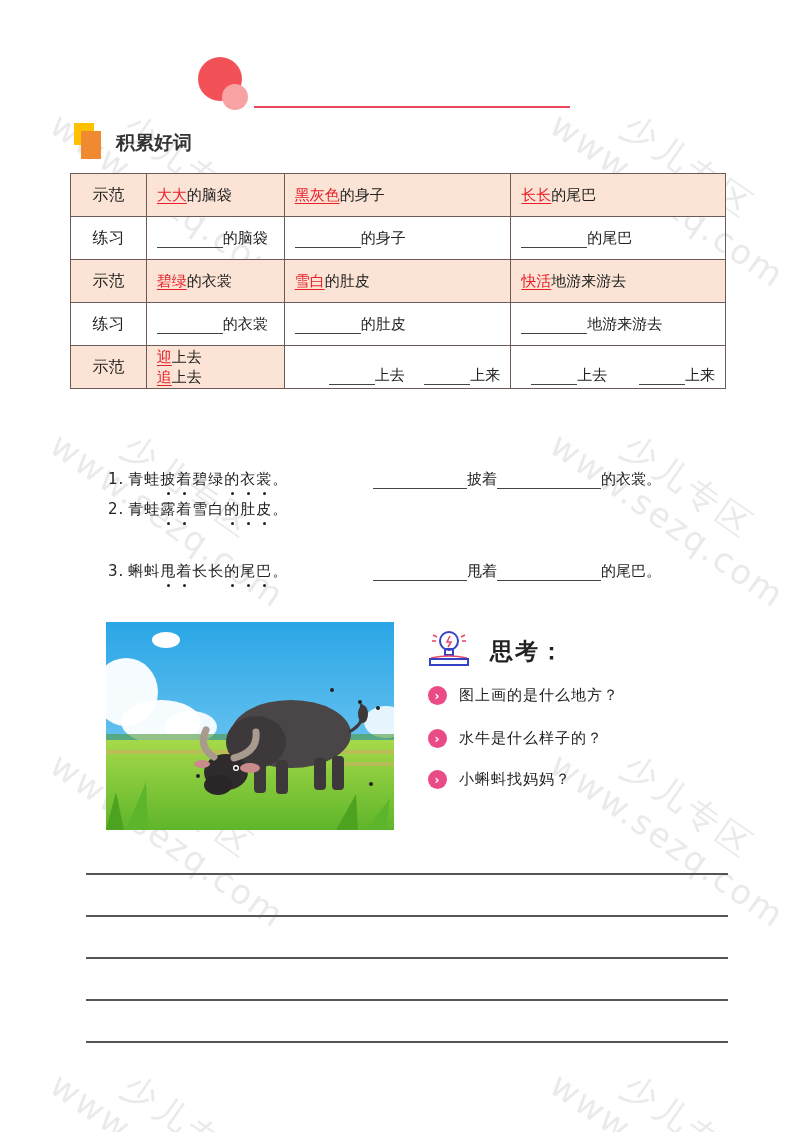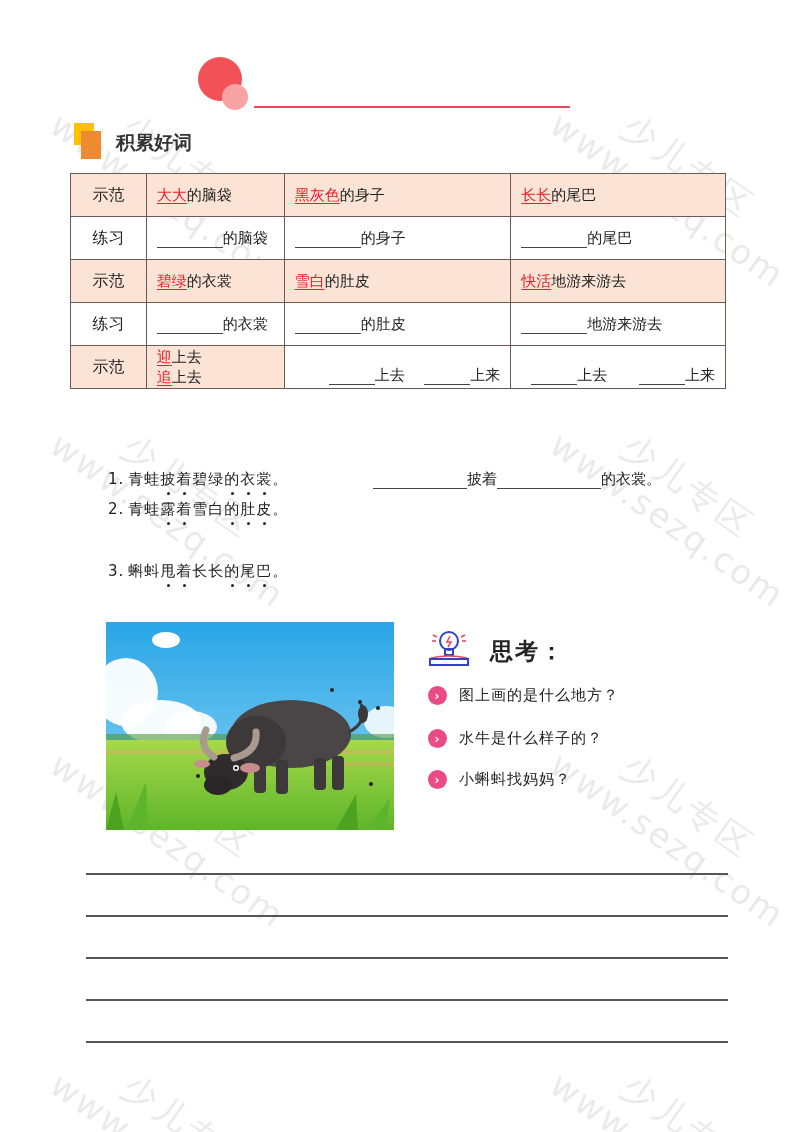--- a/index.html
+++ b/index.html
@@ -182,20 +182,26 @@
     </div>
     <div class="sent-row" style="top:42px;">
       <div class="sent-left">
         <span class="n">2.</span><span>青</span><span>蛙</span><span class="dot">露</span><span class="dot">着</span><span>雪</span><span>白</span><span class="dot">的</span><span class="dot">肚</span><span class="dot">皮</span><span>。</span>
       </div>
     </div>
     <div class="sent-row" style="top:84px;margin-top:20px;">
       <div class="sent-left">
         <span class="n">3.</span><span>蝌</span><span>蚪</span><span class="dot">甩</span><span class="dot">着</span><span>长</span><span>长</span><span class="dot">的</span><span class="dot">尾</span><span class="dot">巴</span><span>。</span>
       </div>
+      <div class="sent-right">
+        <span class="blank b1"></span>
+          <span>甩着</span>
+          <span class="blank b2"></span>
+          <span>的尾巴。</span>
+      </div>
     </div>
   </div>
 
 
   <div class="picture">
     <svg width="288" height="208" viewBox="0 0 288 208" xmlns="http://www.w3.org/2000/svg">
       <defs>
         <linearGradient id="sky" x1="0" y1="0" x2="0" y2="1">
           <stop offset="0" stop-color="#2aa6e6"></stop>
           <stop offset="1" stop-color="#8fd4f5"></stop>

